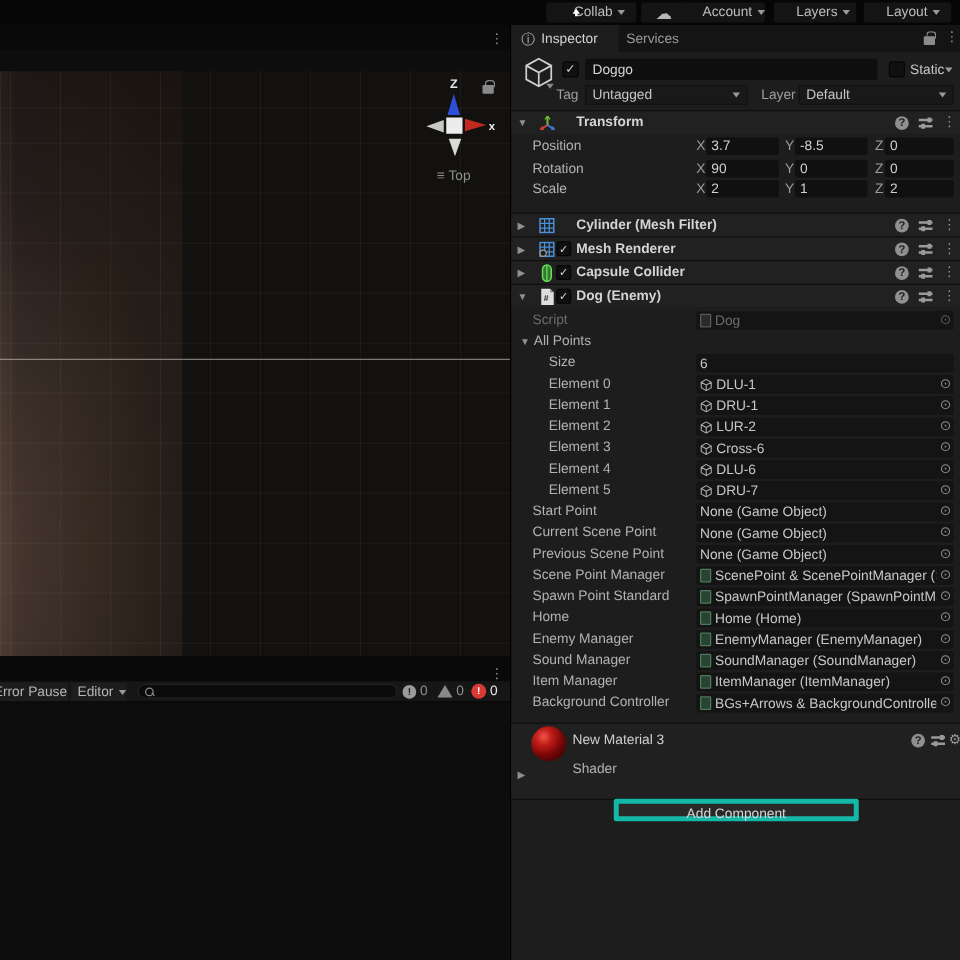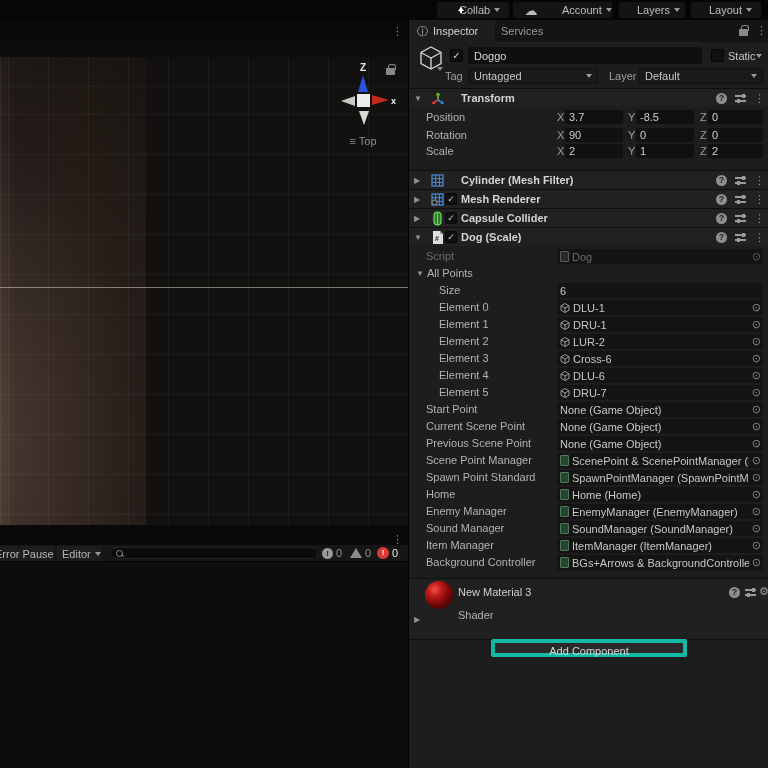--- a/index.html
+++ b/index.html
@@ -342,21 +342,21 @@
   </div>
 
   <div class="comp-header" style="top:207px;">
     <span class="fold">▼</span>
     <svg class="svg-icon" style="left:23px;top:2px;" width="12" height="15" viewBox="0 0 12 15">
       <path d="M1 1 H8 L11 4 V14 H1 Z" fill="#dedede"></path>
       <path d="M8 1 L8 4 L11 4" fill="#9a9a9a"></path>
       <text x="3" y="11" font-size="7" fill="#2a2a2a" font-weight="bold">#</text>
     </svg>
     <span class="comp-check">✓</span>
-    <span class="comp-title">Dog (Scale)</span>
+    <span class="comp-title">Dog (Enemy)</span>
     <span class="h-help">?</span>
     <span class="h-preset">
         <span class="k1"></span>
         <span class="k2"></span>
       </span>
     <span class="kebab h-kebab">⋮</span>
   </div>
 
   <div class="prow" style="top:228px;">
     <span class="plabel dim">Script</span>

